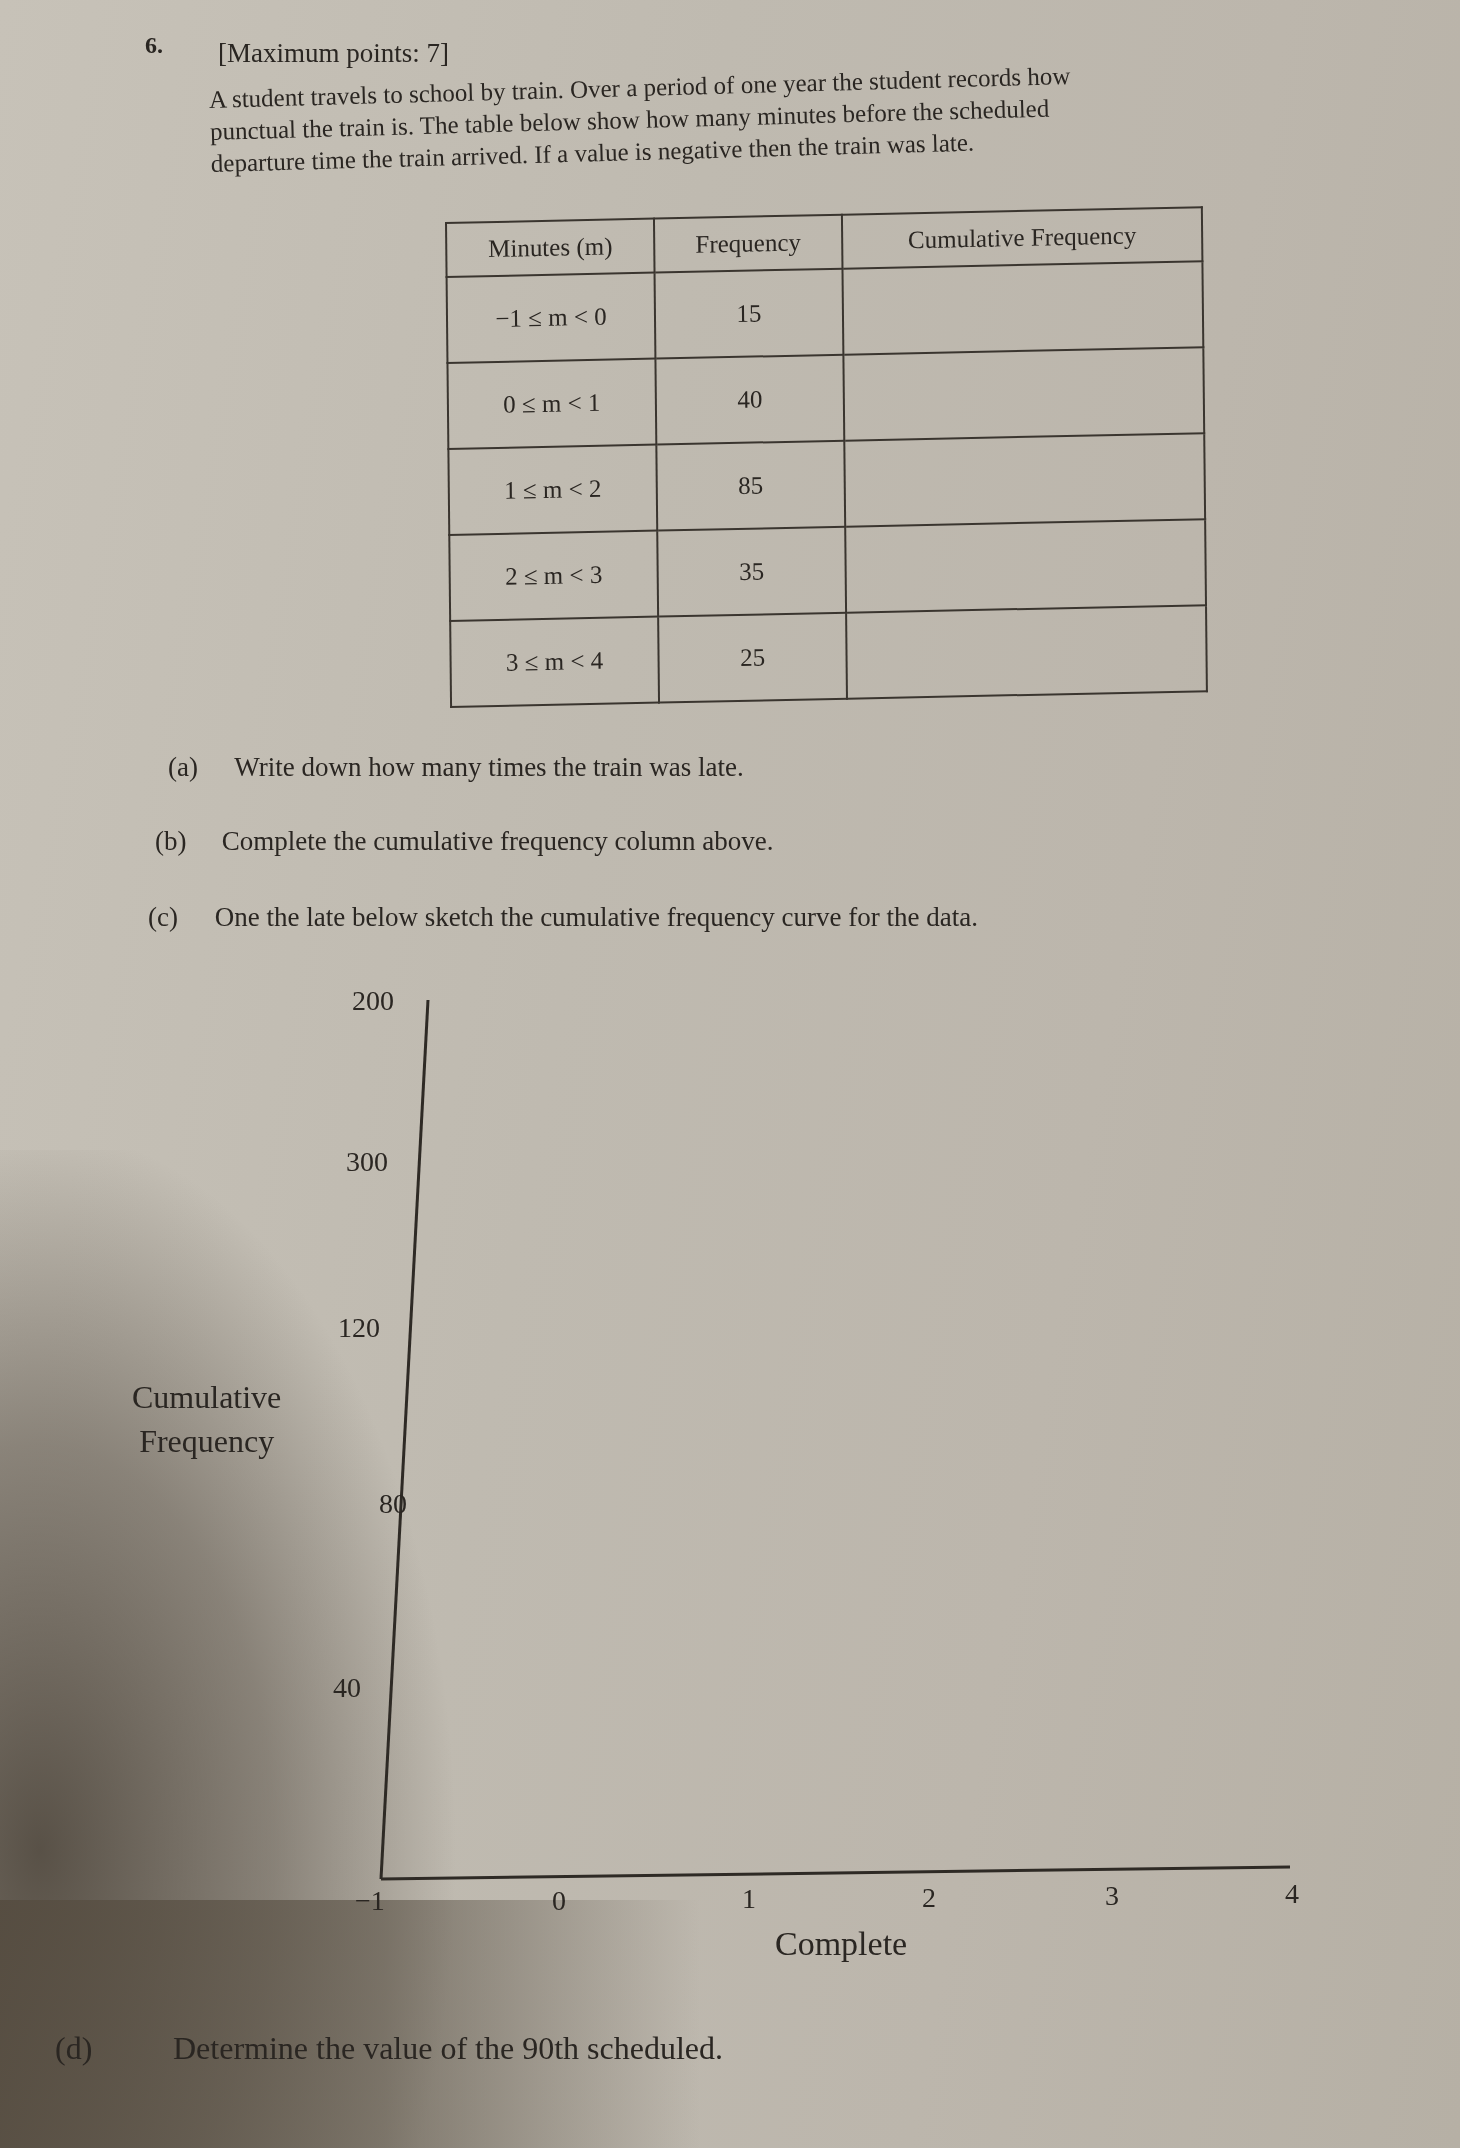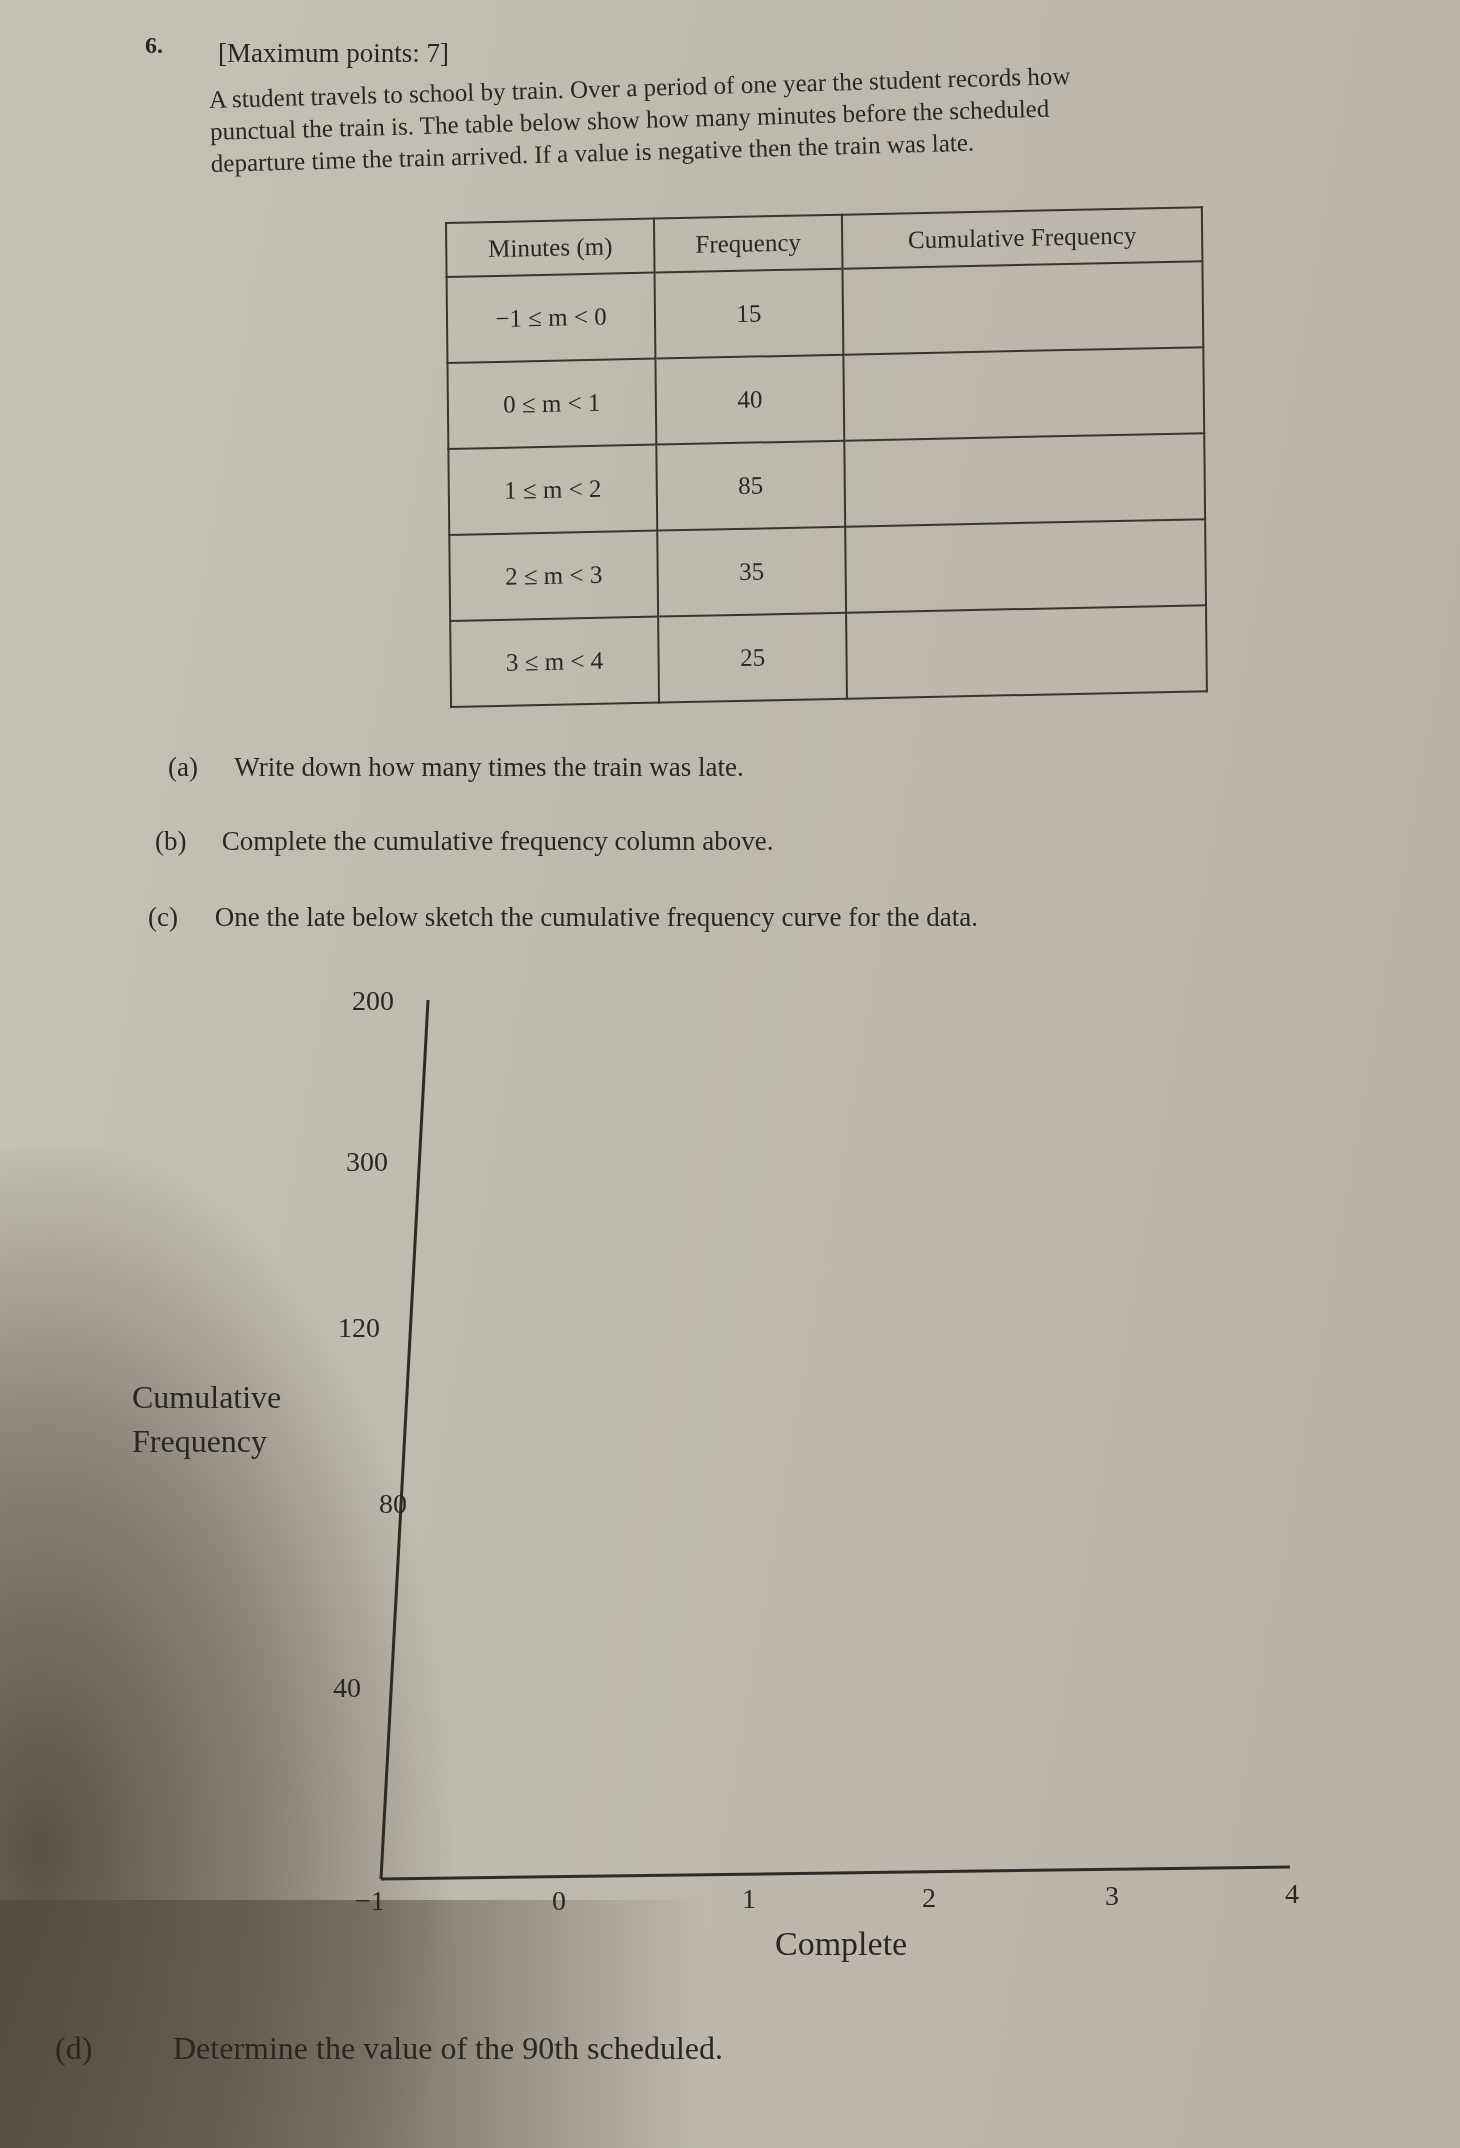--- a/index.html
+++ b/index.html
@@ -42,21 +42,21 @@
     table.freq col.c3 { width: 360px; }
     .part { font-size: 27px; }
     .part .lbl { display: inline-block; width: 60px; }
     .pa { left: 160px; top: 752px; margin-left: 8px; }
     .pb { left: 155px; top: 826px; }
     .pc { left: 148px; top: 902px; }
     .pd { left: 55px; top: 2030px; font-size: 32px; }
     .pd .lbl { width: 110px; }
     .ytick { font-size: 28px; }
     .xtick { font-size: 28px; }
-    .ylabel { left: 132px; top: 1375px; font-size: 32px; line-height: 44px; }
+    .ylabel { left: 132px; top: 1375px; font-size: 32px; text-align: center; line-height: 44px; }
     .xlabel { left: 775px; top: 1925px; font-size: 34px; }
     svg.axes { position: absolute; left: 0; top: 0; }
   </style>
 </head>
 <body>
 
 <div class="shadow"></div>
 <div class="shadow2"></div>
 
 <div class="abs qnum">6.</div>

